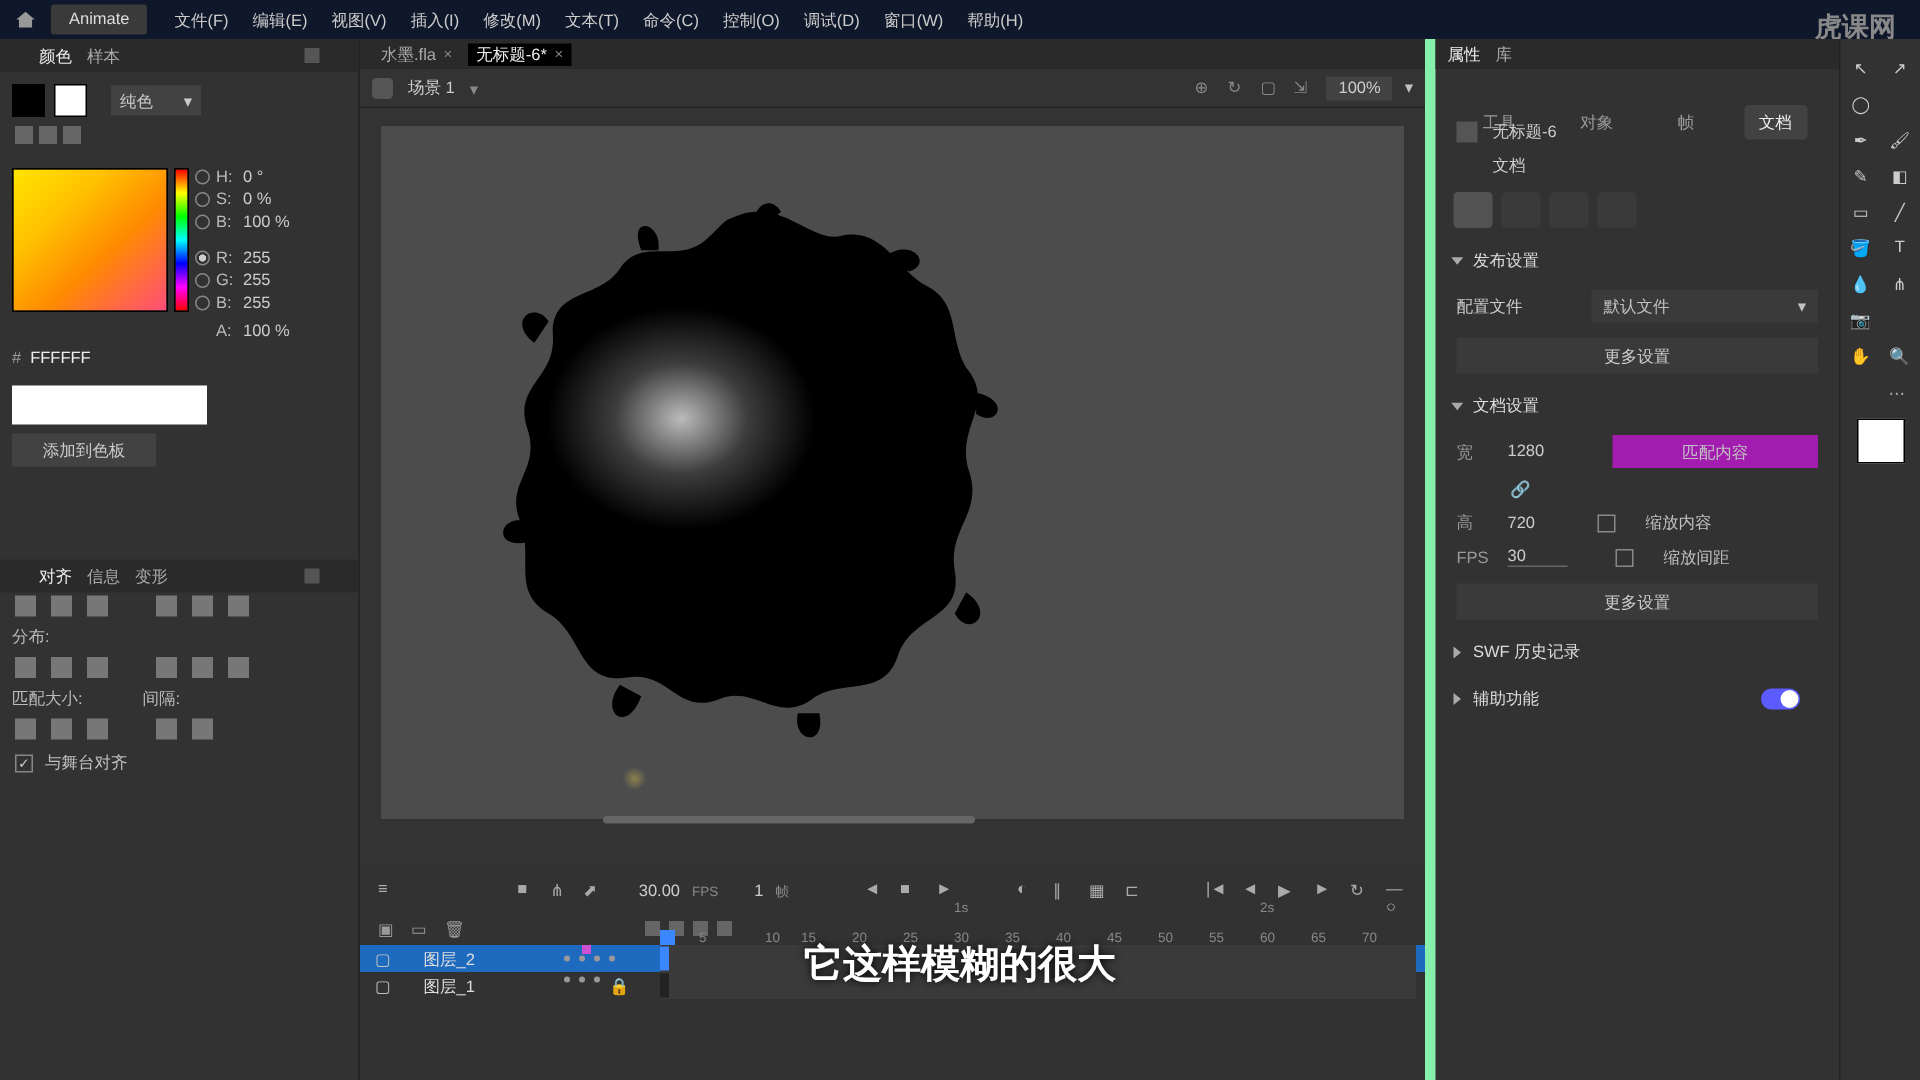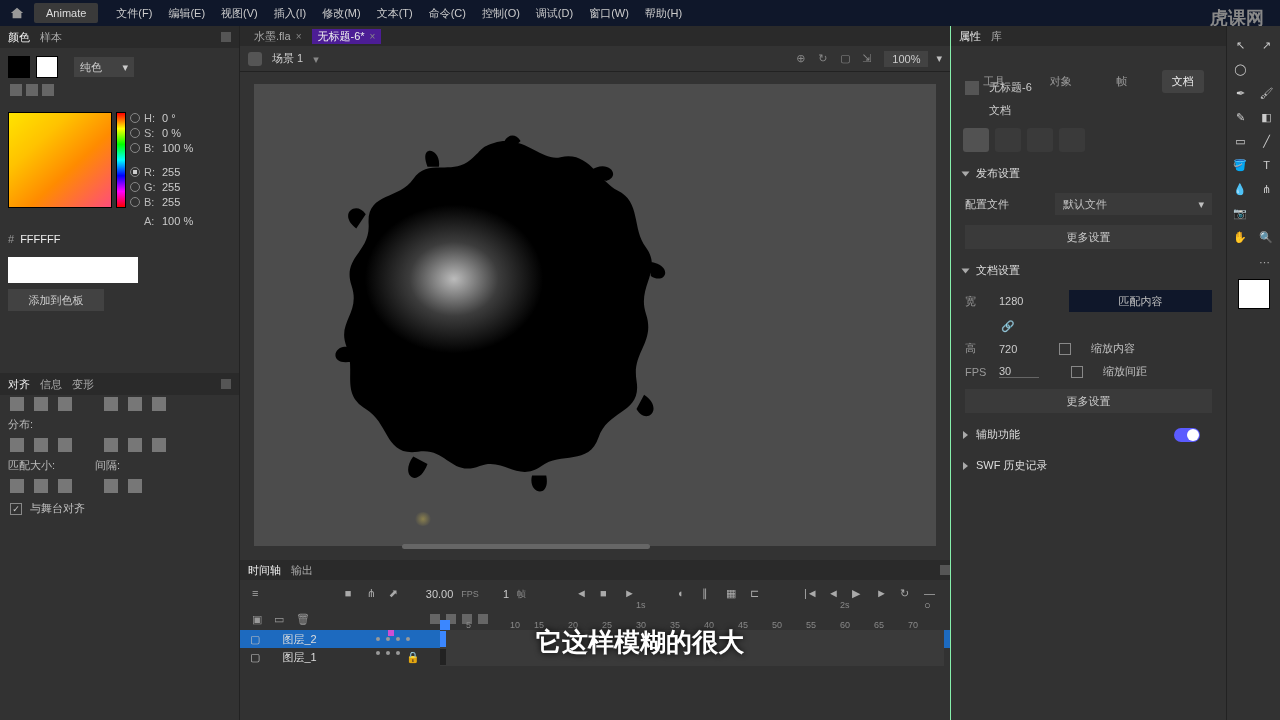--- a/index.html
+++ b/index.html
@@ -3,21 +3,21 @@
 <meta charset="utf-8">
 <style>
 * { margin: 0; padding: 0; box-sizing: border-box; font-family: "Microsoft YaHei", sans-serif; font-size: 11px; user-select: none; }
 body { background: #333333; color: #c0c0c0; width: 1280px; height: 720px; overflow: hidden; position: relative; }
 .topbar { height: 26px; background: #0f172a; display: flex; align-items: center; padding: 0 10px; }
 .home-icon { width: 14px; height: 14px; margin-right: 10px; color: #999; }
 .animate-btn { background: #3a3a3a; padding: 4px 12px; border-radius: 2px; color: #ddd; margin-right: 10px; }
 .menu-item { padding: 0 8px; color: #ccc; cursor: pointer; }
 .watermark-text { position: absolute; right: 16px; top: 6px; color: #888; font-size: 18px; font-weight: 600; }
 .left-panel { position: absolute; left: 0; top: 26px; width: 240px; bottom: 0; background: #323232; border-right: 1px solid #222; }
-.panel-tab-row { height: 22px; background: #2a2a2a; display: flex; align-items: center; padding: 0 8px; gap: 10px; }
+.panel-tab-row { height: 22px; background: #2a2a2a; display: flex; align-items: center; padding: 0 26px; gap: 10px; }
 .panel-tab { color: #aaa; }
 .panel-tab.active { color: #eee; }
 .collapse-icon { margin-left: auto; width: 10px; height: 10px; background: #555; }
 .fill-section { padding: 8px; }
 .fill-swatches { display: flex; gap: 6px; align-items: center; }
 .fill-swatch { width: 22px; height: 22px; border: 1px solid #000; }
 .fill-white { background: #fff; }
 .fill-black { background: #000; }
 .fill-dropdown { margin-left: 10px; width: 60px; height: 20px; background: #424242; display: flex; align-items: center; justify-content: space-between; padding: 0 6px; color: #ccc; }
 .icon-strip { display: flex; gap: 4px; margin-top: 6px; padding-left: 2px; }
@@ -38,21 +38,21 @@
 .add-swatch-btn { margin: 4px 8px; height: 22px; background: #424242; display: flex; align-items: center; justify-content: center; color: #ccc; width: 96px; }
 .align-panel { margin-top: 62px; }
 .align-label { padding: 4px 8px; color: #bbb; }
 .align-row { display: flex; gap: 10px; padding: 2px 10px; }
 .align-btn { width: 14px; height: 14px; background: #777; }
 .align-check { display: flex; gap: 8px; align-items: center; padding: 6px 10px; }
 .checkbox { width: 12px; height: 12px; border: 1px solid #888; display: flex; align-items: center; justify-content: center; font-size: 9px; color: #ccc; }
 .center-area { position: absolute; left: 240px; right: 330px; top: 26px; bottom: 0; background: #333; }
 .doc-tabs { height: 20px; background: #2a2a2a; display: flex; align-items: center; padding-left: 8px; gap: 4px; }
 .doc-tab { padding: 0 6px; color: #aaa; display: flex; gap: 5px; align-items: center; }
-.doc-tab.active { background: #4c1d95; color: #eee; }
+.doc-tab.active { background: #000000; color: #eee; }
 .close-x { color: #888; font-size: 10px; }
 .scene-bar { height: 26px; background: #333; border-bottom: 1px solid #222; display: flex; align-items: center; padding: 0 8px; gap: 10px; }
 .scene-icon { width: 14px; height: 14px; background: #555; border-radius: 3px; }
 .scene-name { color: #ccc; }
 .scene-dd { width: 12px; height: 12px; color: #888; }
 .scene-right { margin-left: auto; display: flex; gap: 8px; align-items: center; }
 .scene-ricon { width: 14px; height: 14px; color: #888; }
 .zoom-box { background: #424242; padding: 2px 8px; color: #ccc; }
 .canvas { position: absolute; left: 14px; right: 14px; top: 58px; height: 462px; background: #4c4c4c; overflow: hidden; }
 .ink { position: absolute; left: 50px; top: 40px; width: 380px; height: 380px; }
@@ -78,40 +78,40 @@
 .layer-row.sel { background: #1d6abf; }
 .layer-name { margin-left: 22px; color: #ddd; width: 90px; }
 .layer-icons { display: flex; gap: 6px; margin-left: 4px; }
 .layer-icons .dot { width: 4px; height: 4px; background: #999; border-radius: 50%; }
 .layer-track { position: absolute; left: 200px; right: 6px; top: 0; bottom: 0; background: #3a3a3a; }
 .key { position: absolute; width: 6px; height: 16px; top: 1px; background: #555; border: 1px solid #222; }
 .key.filled { background: #222; }
 .frame-seg { position: absolute; top: 1px; height: 16px; background: #cc4fd4; }
 .caption { position: absolute; left: 50%; bottom: 60px; transform: translateX(-50%); color: #fff; font-size: 26px; font-weight: 600; text-shadow: 0 0 6px #000; }
 .key-hints { position: absolute; right: 24px; bottom: 40px; color: #bbb; font-size: 22px; text-align: right; font-style: italic; font-family: KaiTi, serif; }
-.right-panel { position: absolute; right: 54px; top: 26px; width: 276px; bottom: 0; background: #323232; border-left: 1px solid #86efac; }
+.right-panel { position: absolute; right: 54px; top: 26px; width: 276px; bottom: 0; background: #323232; border-left: 7px solid #86efac; }
 .rp-tabs { height: 20px; background: #2a2a2a; display: flex; align-items: center; padding: 0 8px; gap: 10px; }
 .rp-subtabs { height: 30px; display: flex; align-items: center; justify-content: space-around; padding: 0 10px; }
 .rp-st { padding: 4px 10px; color: #999; margin-top: 40px; }
 .rp-st.active { background: #424242; color: #eee; border-radius: 3px; }
 .rp-row { display: flex; align-items: center; gap: 10px; padding: 4px 14px; }
 .rp-icon { width: 14px; height: 14px; background: #555; }
 .rp-text { color: #ccc; }
 .rp-btn-row { display: flex; gap: 6px; padding: 6px 12px; }
 .rp-btn { width: 26px; height: 24px; background: #3a3a3a; border-radius: 3px; }
 .rp-btn.active { background: #525252; }
 .rp-section-header { display: flex; align-items: center; gap: 8px; padding: 8px 12px; color: #ddd; }
 .chev { width: 0; height: 0; border-left: 5px solid #aaa; border-top: 4px solid transparent; border-bottom: 4px solid transparent; }
 .chev.down { transform: rotate(90deg); }
 .rp-dd { flex: 1; margin-left: 36px; height: 22px; background: #3a3a3a; display: flex; align-items: center; justify-content: space-between; padding: 0 8px; }
 .rp-wide-btn { margin: 6px 14px; height: 24px; background: #3a3a3a; display: flex; align-items: center; justify-content: center; color: #ccc; }
 .rp-input { width: 40px; color: #ccc; }
 .rp-input.underlined { border-bottom: 1px solid #666; }
 .rp-rowlabel { width: 24px; color: #999; }
-.rp-matchbtn { flex: 1; height: 22px; background: #0f172a; display: flex; align-items: center; justify-content: center; margin-left: 20px; }
+.rp-matchbtn { flex: 1; height: 22px; background: #a21caf; display: flex; align-items: center; justify-content: center; margin-left: 20px; }
 .rp-checkrow { display: flex; gap: 20px; align-items: center; padding: 4px 14px 4px 60px; }
 .toggle { width: 26px; height: 14px; background: #5b5bff; border-radius: 7px; position: relative; margin-left: auto; margin-right: 14px; }
 .toggle .knob { position: absolute; right: 1px; top: 1px; width: 12px; height: 12px; background: #fff; border-radius: 50%; }
 .tool-strip { position: absolute; right: 0; top: 26px; width: 54px; bottom: 0; background: #323232; border-left: 1px solid #222; display: flex; flex-direction: column; align-items: center; padding-top: 8px; gap: 2px; }
 .tool-row { display: flex; gap: 2px; }
 .tool-btn { width: 24px; height: 22px; display: flex; align-items: center; justify-content: center; color: #ccc; }
 .tool-bigswatch { width: 32px; height: 30px; background: #fff; border: 1px solid #000; margin-top: 8px; position: relative; }
 .tool-bigswatch .behind { position: absolute; right: -8px; bottom: -8px; width: 32px; height: 30px; background: #222; z-index: -1; border: 1px solid #000; }
 .ellipsis { width: 22px; text-align: center; color: #aaa; margin-top: 6px; margin-left: 24px; letter-spacing: 2px; }
 svg { width: 14px; height: 14px; }
@@ -290,25 +290,20 @@
       M130 358 C120 385 100 370 115 350 Z
       M50 250 C25 255 30 230 50 235 Z
       M55 110 C35 95 55 80 65 95 Z
       M130 45 C120 20 145 25 142 45 Z "></path>
     </svg>
     <div class="ink-highlight"></div>
     <div class="cursor-dot"></div>
   </div>
   <div class="canvas-scroll"></div>
 
-  <div class="timeline-tabs">
-    <span class="panel-tab active">时间轴</span>
-    <span class="panel-tab">输出</span>
-    <span class="collapse-icon" style="margin-left:auto"></span>
-  </div>
 
   <div class="tl-panel">
     <div class="tl-toolbar">
       <span class="tl-icon">≡</span>
       <div class="spacer"></div>
       <div class="tl-tb-group">
         <span class="tl-icon">■</span>
         <span class="tl-icon">⋔</span>
         <span class="tl-icon">⬈</span>
       </div>
@@ -463,33 +458,33 @@
   <div class="rp-row">
     <span class="rp-rowlabel">FPS</span>
     <span class="rp-input underlined">30</span>
     <div class="rp-checkrow" style="padding:0; margin-left:22px">
       <span class="checkbox"></span>
       <span>缩放间距</span>
     </div>
   </div>
   <div class="rp-wide-btn">更多设置</div>
 
+  <div class="rp-section-header">
+    <span class="chev"></span>
+    <span>SWF 历史记录</span>
+  </div>
   <div class="rp-section-header" style="justify-content:space-between">
     <span style="display:flex;gap:8px;align-items:center">
       <span class="chev"></span>
       <span>辅助功能</span>
     </span>
     <span class="toggle">
         <span class="knob"></span>
       </span>
   </div>
-  <div class="rp-section-header">
-    <span class="chev"></span>
-    <span>SWF 历史记录</span>
-  </div>
 </div>
 
 <div class="tool-strip">
   <div class="tool-row">
     <div class="tool-btn">↖</div>
     <div class="tool-btn">↗</div>
   </div>
   <div class="tool-row">
     <div class="tool-btn">◯</div>
     <div class="tool-btn"></div>

